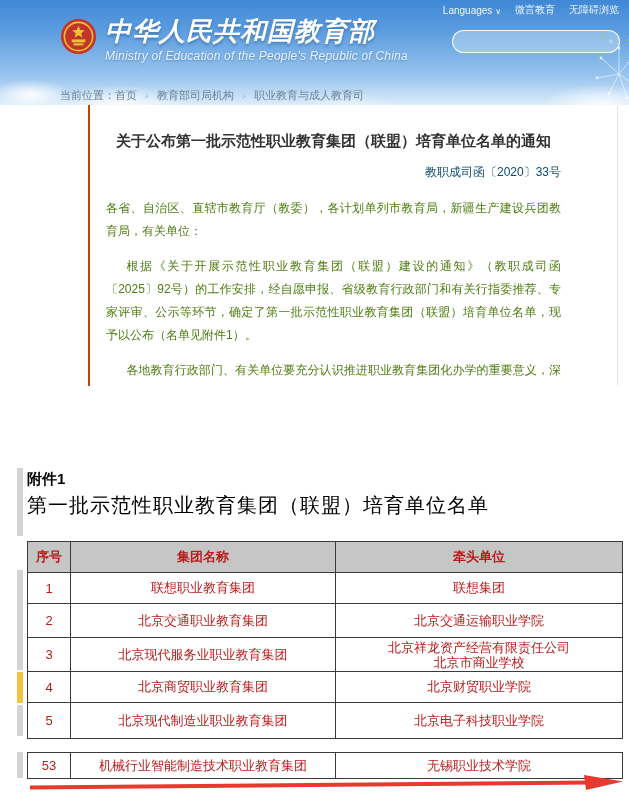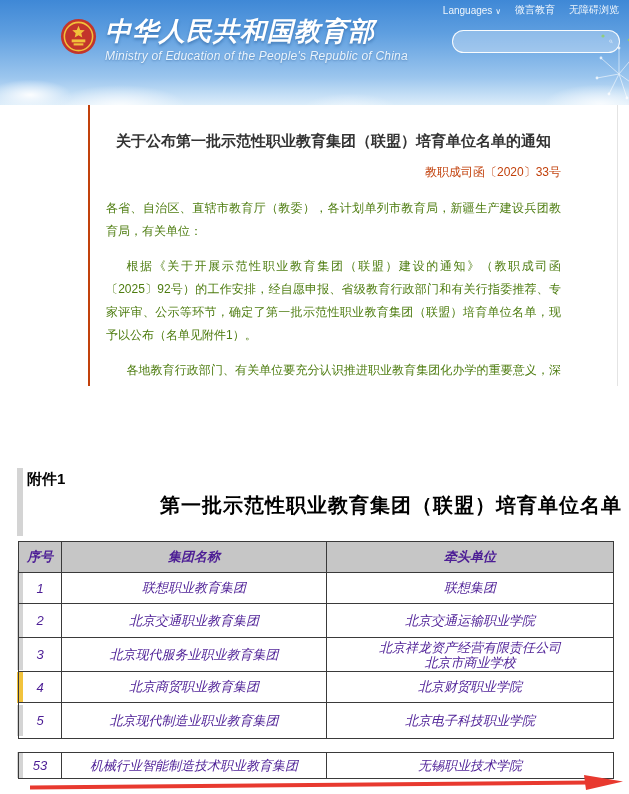--- a/index.html
+++ b/index.html
@@ -32,34 +32,34 @@
   .dandelion{position:absolute;right:-6px;top:28px;opacity:.85;}
   .breadcrumb{position:absolute;left:60px;top:88px;font-size:11px;color:#6e8196;}
   .breadcrumb a{color:#6e8196;text-decoration:none;cursor:pointer;}
   .crumb-sep{margin:0 5px;color:#8fa0b2;font-size:10px;}
 
   
   .notice-card{position:absolute;left:88px;top:105px;width:530px;height:281px;background:#fff;
       border-left:2px solid #c2410c;border-right:1px solid #e4e4e4;box-sizing:border-box;
       padding:0 56px 0 16px;overflow:hidden;}
   .notice-title{margin-top:26px;text-align:center;font-size:15px;font-weight:bold;color:#333;line-height:20px;}
-  .doc-number{margin-top:13px;text-align:right;font-size:12px;color:#c2410c;}
+  .doc-number{margin-top:13px;text-align:right;font-size:12px;color:#0c4a6e;}
   .notice-body p{margin:0;font-size:12px;color:#4d7c0f;line-height:23px;text-align:justify;}
   .notice-body p.first{margin-top:16px;}
   .notice-body p.indent{margin-top:12px;text-indent:1.7em;}
 
   
   .attach{position:absolute;left:0;top:466px;width:621px;height:328px;}
   .strip{position:absolute;left:17px;width:6px;background:#d4d4d4;}
   .strip.yellow{background:#f2c33c;}
   .attach-label{position:absolute;left:27px;top:4px;font-size:15px;font-weight:bold;color:#000;}
-  .attach-title{position:absolute;left:27px;top:26px;width:595px;text-align:right;
-      font-size:20px;font-weight:bold;color:#000;letter-spacing:1px;}
-  table.doc{position:absolute;left:18px;border-collapse:collapse;table-layout:fixed;width:595px;
-      font-size:13px;color:#4c1d95;font-style:italic;}
+  .attach-title{position:absolute;left:27px;top:26px;width:595px;text-align:left;
+      font-size:20px;font-weight:normal;color:#000;letter-spacing:1px;}
+  table.doc{position:absolute;left:27px;border-collapse:collapse;table-layout:fixed;width:595px;
+      font-size:13px;color:#b91c1c;}
   table.doc td,table.doc th{border:1.5px solid #3a3a3a;text-align:center;padding:0;}
   table.doc th{background:#c6c6c6;font-weight:bold;font-size:13px;}
   .col-no{width:43px;}.col-group{width:265px;}.col-lead{width:287px;}
   table.main-table{top:75px;}
   tr.h31{height:31px;}tr.h34{height:34px;}tr.h36{height:36px;}
   .lead-two div{line-height:15px;}
   table.last-table{top:286px;}
   tr.h26{height:26px;margin-top:12px;}
   .arrow-svg{position:absolute;left:28px;top:308px;}
 </style>
@@ -114,20 +114,23 @@
           <circle cx="45" cy="28" r="1.4"></circle>
         <circle cx="8" cy="50" r="1.4"></circle>
           <circle cx="44" cy="56" r="1.4"></circle>
           <circle cx="20" cy="66" r="1.4"></circle>
         <circle cx="38" cy="70" r="1.4"></circle>
       </g>
       <circle cx="14" cy="8" r="1.6" fill="#8fd06a"></circle>
         <circle cx="40" cy="12" r="1.3" fill="#8fd06a"></circle>
     </svg>
 
+    <div class="breadcrumb">
+      <span>当前位置：</span><a>首页</a><span class="crumb-sep">﹥</span><a>教育部司局机构</a><span class="crumb-sep">﹥</span><a>职业教育与成人教育司</a>
+    </div>
   </div>
 
   <div class="notice-card">
     <div class="notice-title">关于公布第一批示范性职业教育集团（联盟）培育单位名单的通知</div>
     <div class="doc-number">教职成司函〔2020〕33号</div>
     <div class="notice-body">
       <p class="first">各省、自治区、直辖市教育厅（教委），各计划单列市教育局，新疆生产建设兵团教育局，有关单位：</p>
       <p class="indent">根据《关于开展示范性职业教育集团（联盟）建设的通知》（教职成司函〔2025〕92号）的工作安排，经自愿申报、省级教育行政部门和有关行指委推荐、专家评审、公示等环节，确定了第一批示范性职业教育集团（联盟）培育单位名单，现予以公布（名单见附件1）。</p>
       <p class="indent">各地教育行政部门、有关单位要充分认识推进职业教育集团化办学的重要意义，深入落实《国家职业教育改革实施方案》《职业教育提质培优行动计划（2020—2023年）》《教育部关于深入推进职业教育集团化办学的意见》等文件精神，以建设培育示范性职业教育集团（联盟）为契机，进一步完善职业院校治理结构，扎实有效开展实践探索，全面增强职业教育集团化办学的活力和服务能力。</p>
     </div>

